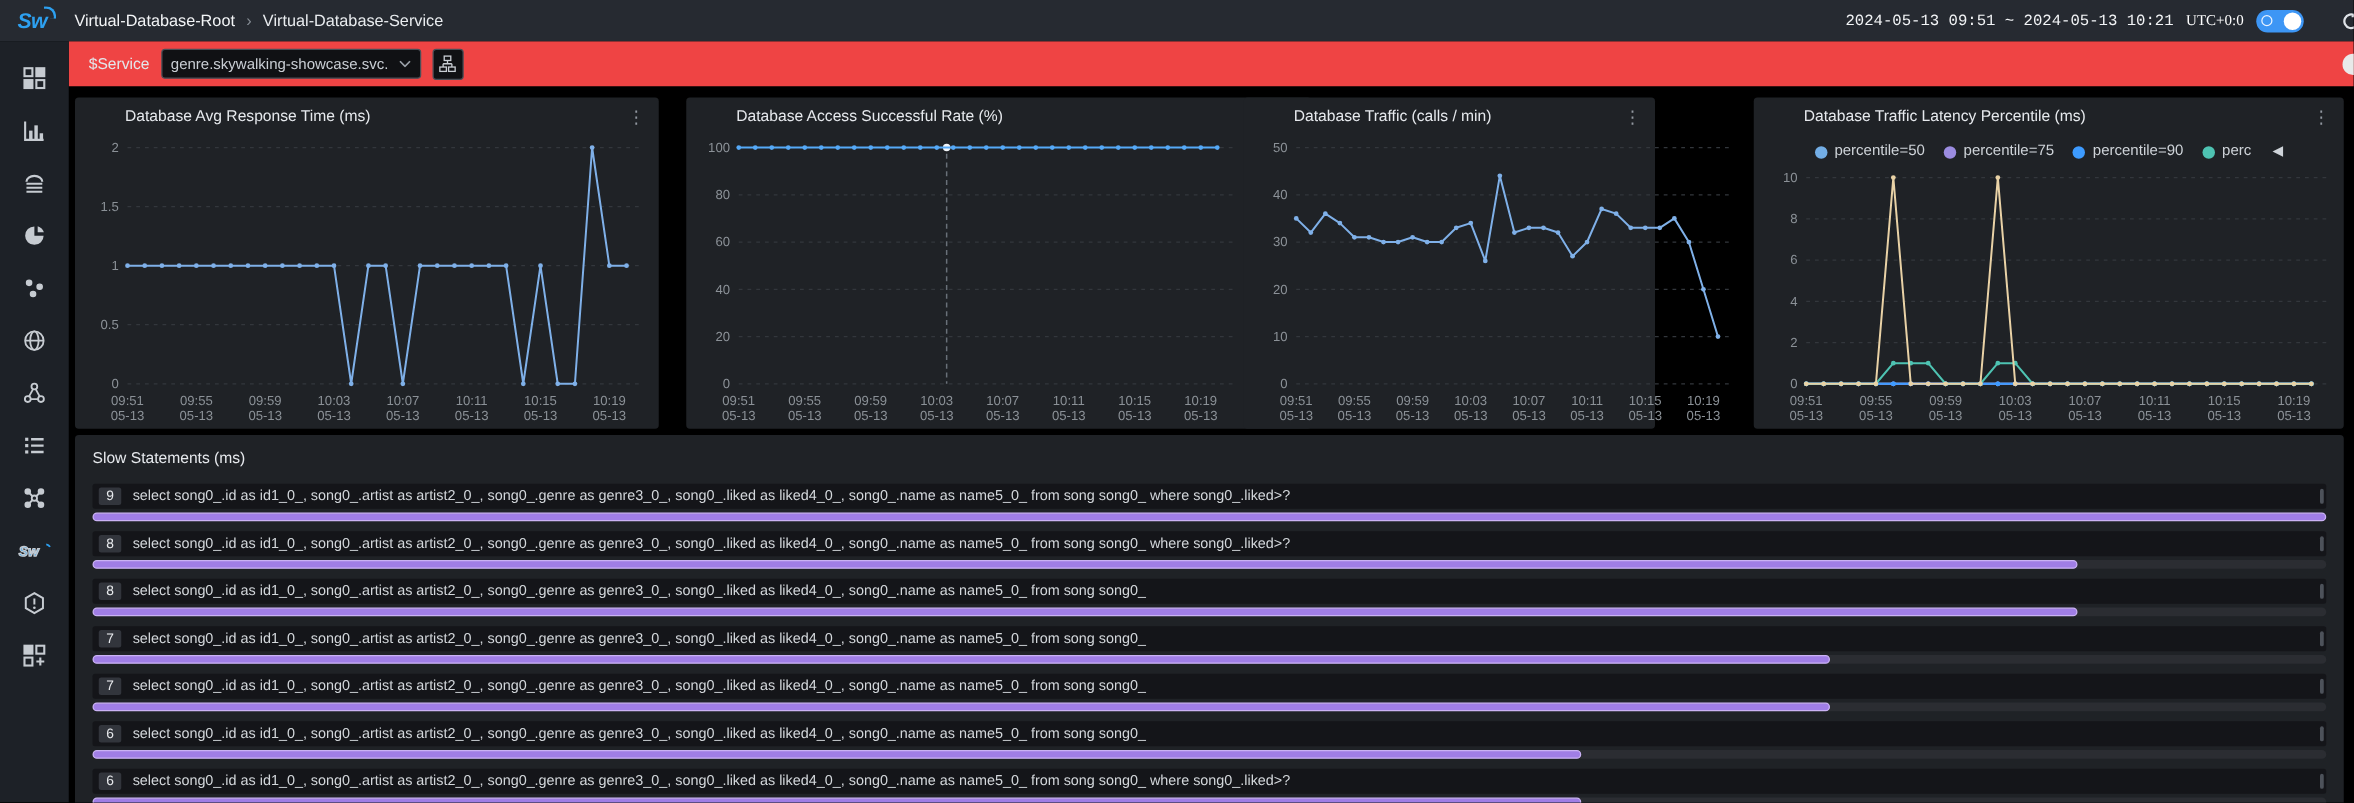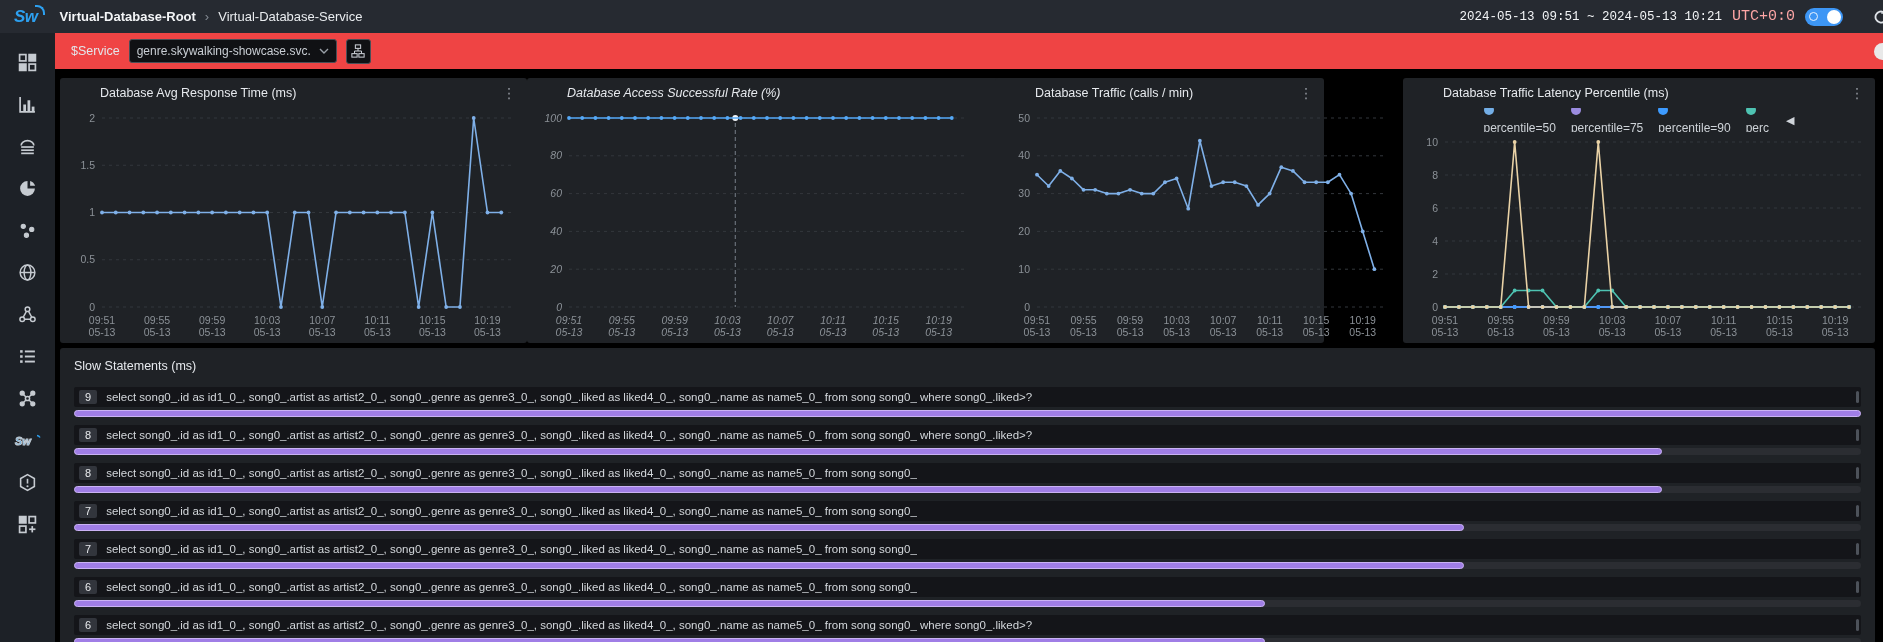--- a/index.html
+++ b/index.html
@@ -7,26 +7,26 @@
     font-family:"Liberation Sans", sans-serif; -webkit-font-smoothing:antialiased; }
   body { position:relative; color:#e6e9ed; }
 
   
   .topbar { position:absolute; top:0; left:0; width:1883px; height:33px;
     background:#262a31; display:flex; align-items:center; padding:0 14px; z-index:5; }
   .logo { color:#2da0f0; font-weight:bold; font-style:italic; font-size:17px;
     letter-spacing:-0.5px; margin-right:22px; position:relative; }
   .logo:after { content:""; position:absolute; right:-7px; top:-2px; width:8px; height:8px;
     border-top:2px solid #2da0f0; border-right:2px solid #2da0f0; border-radius:0 8px 0 0; }
-  .crumb1 { font-weight:bold; font-size:13px; color:#f3f5f7; }
+  .crumb1 { font-weight:normal; font-size:13px; color:#f3f5f7; }
   .crumb-sep { color:#848b93; margin:0 9px; font-size:13px; }
   .crumb2 { font-size:13px; color:#e9ecef; }
   .top-right { margin-left:auto; display:flex; align-items:center; gap:10px; padding-right:26px; }
   .timetext { font-family:Liberation Mono, monospace; font-size:12.5px; color:#f2f4f6; }
-  .utc { font-family:Liberation Mono, monospace; font-size:15px; color:#fca5a5; }
+  .utc { font-family:Liberation Serif, serif; font-size:12px; color:#ffffff; }
   .switch { width:38px; height:18px; border-radius:9px; background:#3d96f5; position:relative; cursor:pointer; }
   .switch .knob { position:absolute; right:2px; top:2px; width:14px; height:14px; border-radius:50%; background:#fff; }
   .switch .sicon { position:absolute; left:4px; top:4px; width:9px; height:9px; border:1.5px solid #eaf3ff; border-radius:50%; }
   .refresh { position:absolute; right:-7px; top:8px; width:18px; height:18px; color:#dfe3e8; }
 
   
   .sidebar { position:absolute; left:0; top:33px; width:55px; height:609px;
     background:#1d2127; display:flex; flex-direction:column; align-items:center; padding-top:8px; z-index:4; }
   .side-item { width:55px; height:42px; display:flex; align-items:center; justify-content:center;
     color:#c6cbd1; cursor:pointer; }
@@ -45,21 +45,21 @@
   .half-toggle { position:absolute; right:-8px; top:10px; width:17px; height:17px; border-radius:50%; background:#e9e9e9; }
 
   
   .panel { position:absolute; top:78px; height:265px; background:#1f2226; border-radius:3px; }
   .panel-h { height:30px; display:flex; align-items:center; padding:0 11px; }
   .panel-title { font-size:12.5px; color:#e6e9ed;margin-left:29px; }
   .kebab { margin-left:auto; color:#9298a0; font-size:14px; cursor:pointer; line-height:1; }
   .chart-box { position:absolute; top:30px; left:0; right:0; bottom:0; }
   .legend-row { height:24px; display:flex; align-items:center; justify-content:center; gap:15px;
     font-size:12px; color:#ced3d8; overflow:hidden; white-space:nowrap; padding:0 6px; }
-  .legend-item { display:flex; align-items:flex-start; gap:6px;flex-direction:column; }
+  .legend-item { display:flex; align-items:flex-end; gap:6px; }
   .legend-dot { width:10px; height:10px; border-radius:50%; flex:none; }
   .legend-arrow { color:#cfd4da; font-size:11px; margin-left:2px; cursor:pointer; }
   #p3 .chart-box { top:30px; }
   #chart-3 { position:absolute; top:24px; left:0; right:0; bottom:0; }
   .chart-mount { position:absolute; inset:0; }
 
   
   .slow-panel { position:absolute; left:60px; top:348px; width:1815px; height:300px;
     background:#1f2226; border-radius:3px; overflow:hidden; }
   .slow-title { font-size:12.5px; color:#e6e9ed; padding:11px 14px 8px 14px; }
@@ -280,21 +280,21 @@
           <circle cx="372.40000000000003" cy="104.5" r="1.9" fill="#7fb0e8"></circle>
           <circle cx="386.1666666666667" cy="199" r="1.9" fill="#7fb0e8"></circle>
           <circle cx="399.93333333333334" cy="199" r="1.9" fill="#7fb0e8"></circle>
           <circle cx="413.7" cy="10" r="1.9" fill="#7fb0e8"></circle>
           <circle cx="427.4666666666667" cy="104.5" r="1.9" fill="#7fb0e8"></circle>
           <circle cx="441.23333333333335" cy="104.5" r="1.9" fill="#7fb0e8"></circle>
         </svg></div>
     </div>
 </div>
 
-<div class="panel" id="p1" style="left:527px; width:500px;font-style:italic;">
+<div class="panel" id="p1" style="left:549px; width:500px;">
   <div class="panel-h">
     <span class="panel-title">Database Access Successful Rate (%)</span>
     <span class="kebab">⋮</span>
   </div>
   <div class="chart-box">
       <div class="chart-mount" id="chart-1"><svg width="450" height="235" font-family="Liberation Sans, sans-serif">
           <line x1="42" y1="199" x2="438" y2="199" stroke="#33373c" stroke-width="1" stroke-dasharray="3,4"></line>
           <text x="35" y="202.5" text-anchor="end" font-size="10.5" fill="#8b9197">0</text>
           <line x1="42" y1="161.20000000000002" x2="438" y2="161.20000000000002" stroke="#33373c" stroke-width="1" stroke-dasharray="3,4"></line>
           <text x="35" y="164.70000000000002" text-anchor="end" font-size="10.5" fill="#8b9197">20</text>

